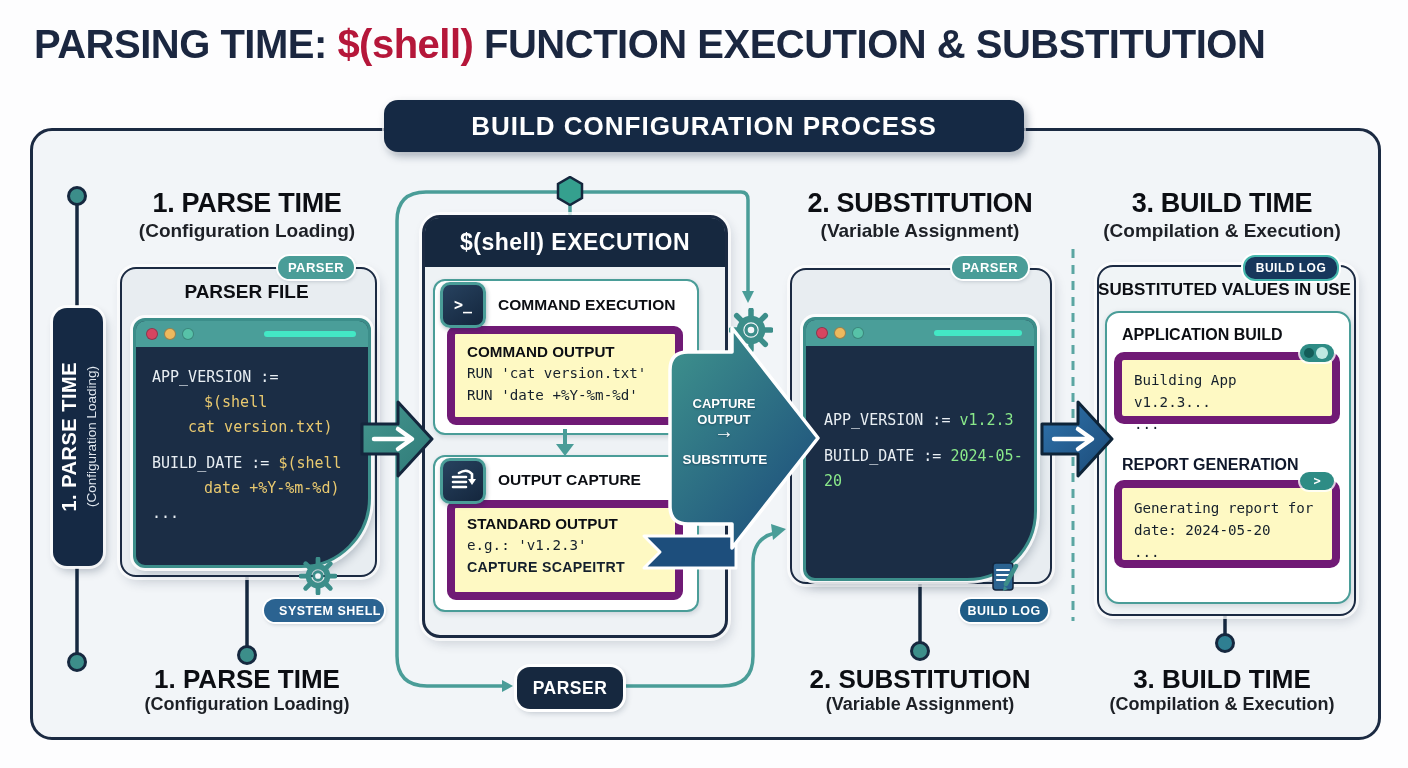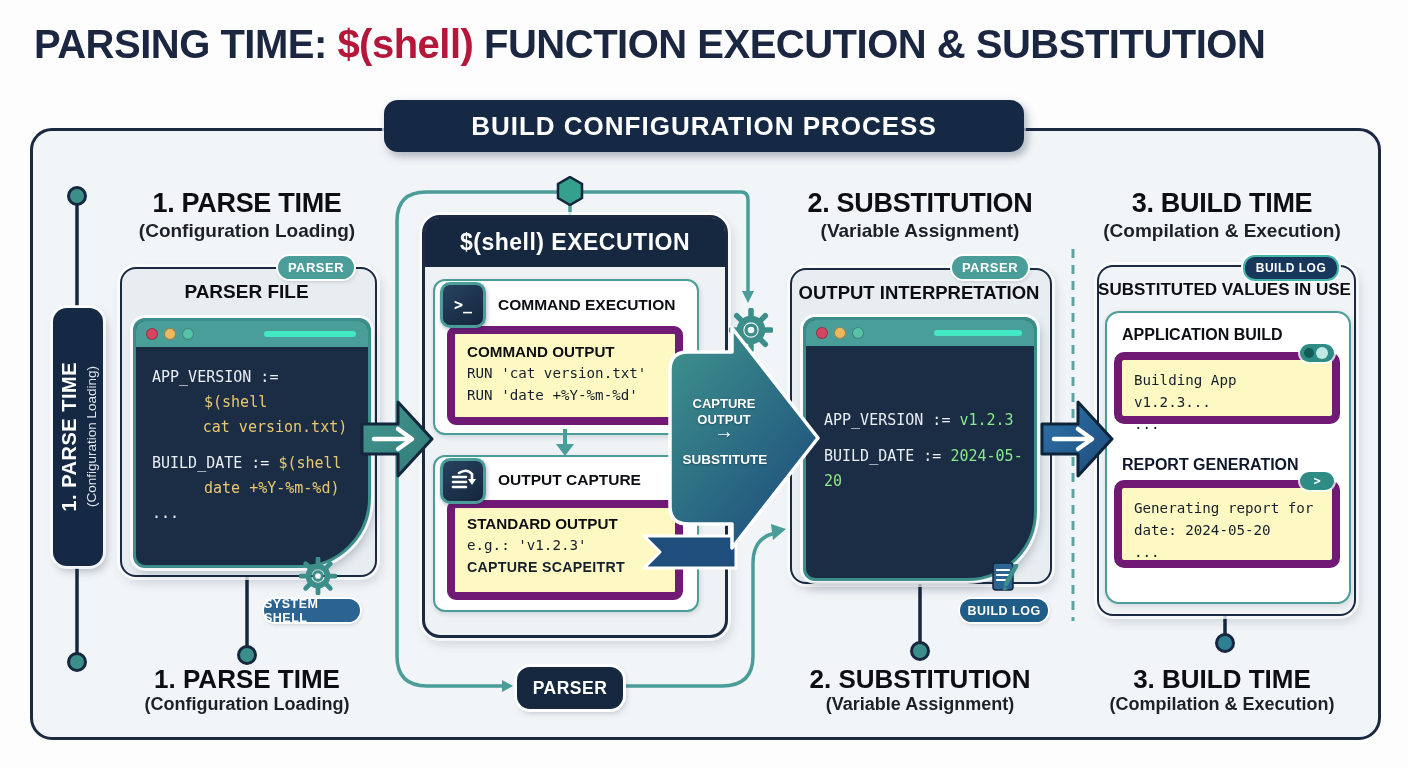--- a/index.html
+++ b/index.html
@@ -115,21 +115,21 @@
 
   <div class="abs term" style="left:133px;top:318px;width:232px;height:244px;">
     <div class="term-bar"></div>
     <span class="term-dot" style="left:10px;background:#d64560;"></span>
     <span class="term-dot" style="left:28px;background:#edb95e;"></span>
     <span class="term-dot" style="left:46px;background:#57c2a8;"></span>
     <span class="term-line" style="right:12px;width:92px;"></span>
     <div class="code" style="position:absolute;left:16px;top:44px;right:6px;">
       <div>APP_VERSION :=</div>
       <div class="yel" style="margin-left:52px;">$(shell</div>
-      <div class="yel" style="margin-left:36px;text-align:center;">cat version.txt)</div>
+      <div class="yel" style="margin-left:36px;">cat version.txt)</div>
       <div style="height:11px;"></div>
       <div><span>BUILD_DATE := </span><span class="yel">$(shell</span></div>
       <div class="yel" style="margin-left:52px;">date +%Y-%m-%d)</div>
       <div>...</div>
     </div>
   </div>
 
   <svg class="abs" style="left:299px;top:557px;z-index:4;" width="38" height="38" viewBox="0 0 40 40">
     <g stroke="#3c8e8a" stroke-linecap="round">
       <line x1="20" y1="2" x2="20" y2="8" stroke-width="5"></line>
@@ -137,21 +137,21 @@
       <line x1="2" y1="20" x2="8" y2="20" stroke-width="5"></line>
         <line x1="32" y1="20" x2="38" y2="20" stroke-width="5"></line>
       <line x1="7" y1="7" x2="11" y2="11" stroke-width="5"></line>
         <line x1="29" y1="29" x2="33" y2="33" stroke-width="5"></line>
       <line x1="7" y1="33" x2="11" y2="29" stroke-width="5"></line>
         <line x1="29" y1="11" x2="33" y2="7" stroke-width="5"></line>
       <circle cx="20" cy="20" r="10" fill="none" stroke-width="6"></circle>
       <circle cx="20" cy="20" r="4.5" fill="#f2f5f8" stroke-width="3"></circle>
     </g>
   </svg>
-  <div class="abs pill pill-blue" style="left:264px;top:599px;width:96px;height:23px;">SYSTEM SHELL</div>
+  <div class="abs pill pill-blue" style="left:264px;top:599px;width:108px;height:23px;padding-left:12px;">SYSTEM SHELL</div>
 
   <svg class="abs" style="left:360px;top:392px;z-index:4;" width="74" height="94" viewBox="0 0 74 94">
     <defs>
         <linearGradient id="tg" x1="0" y1="0" x2="1" y2="1">
           <stop offset="0" stop-color="#45978f"></stop>
           <stop offset="1" stop-color="#2f7a78"></stop>
         </linearGradient>
       </defs>
     <path d="M2,32 H38 V10 L72,47 L38,84 V62 H2 Z" fill="url(#tg)" stroke="#14263d" stroke-width="3" stroke-linejoin="round"></path>
     <path d="M14,47 H48 M38,37 L52,47 L38,57" fill="none" stroke="#fff" stroke-width="4.5" stroke-linecap="round" stroke-linejoin="round"></path>
@@ -223,21 +223,20 @@
   </svg>
   <div class="abs ribbon-label" style="left:668px;top:396px;width:112px;font-size:13px;line-height:16px;">
     <div>CAPTURE</div>
     <div>OUTPUT</div>
   </div>
   <div class="abs ribbon-label" style="left:700px;top:421px;width:48px;font-size:20px;line-height:20px;">→</div>
   <div class="abs ribbon-label" style="left:666px;top:452px;width:118px;font-size:13.5px;">SUBSTITUTE</div>
 
   <div class="abs panel" style="left:790px;top:268px;width:258px;height:312px;background:#e8edf1;"></div>
   <div class="abs pill pill-teal" style="left:952px;top:256px;width:76px;height:23px;">PARSER</div>
-  <div class="abs panel-title" style="left:790px;top:282px;width:258px;font-size:18.5px;z-index:3;">OUTPUT INTERPRETATION</div>
 
   <div class="abs term" style="left:803px;top:317px;width:228px;height:258px;">
     <div class="term-bar"></div>
     <span class="term-dot" style="left:10px;background:#d64560;"></span>
     <span class="term-dot" style="left:28px;background:#edb95e;"></span>
     <span class="term-dot" style="left:46px;background:#57c2a8;"></span>
     <span class="term-line" style="right:12px;width:88px;"></span>
     <div class="code" style="position:absolute;left:18px;top:88px;right:4px;">
       <div><span>APP_VERSION := </span><span class="grn">v1.2.3</span></div>
       <div style="height:11px;"></div>

